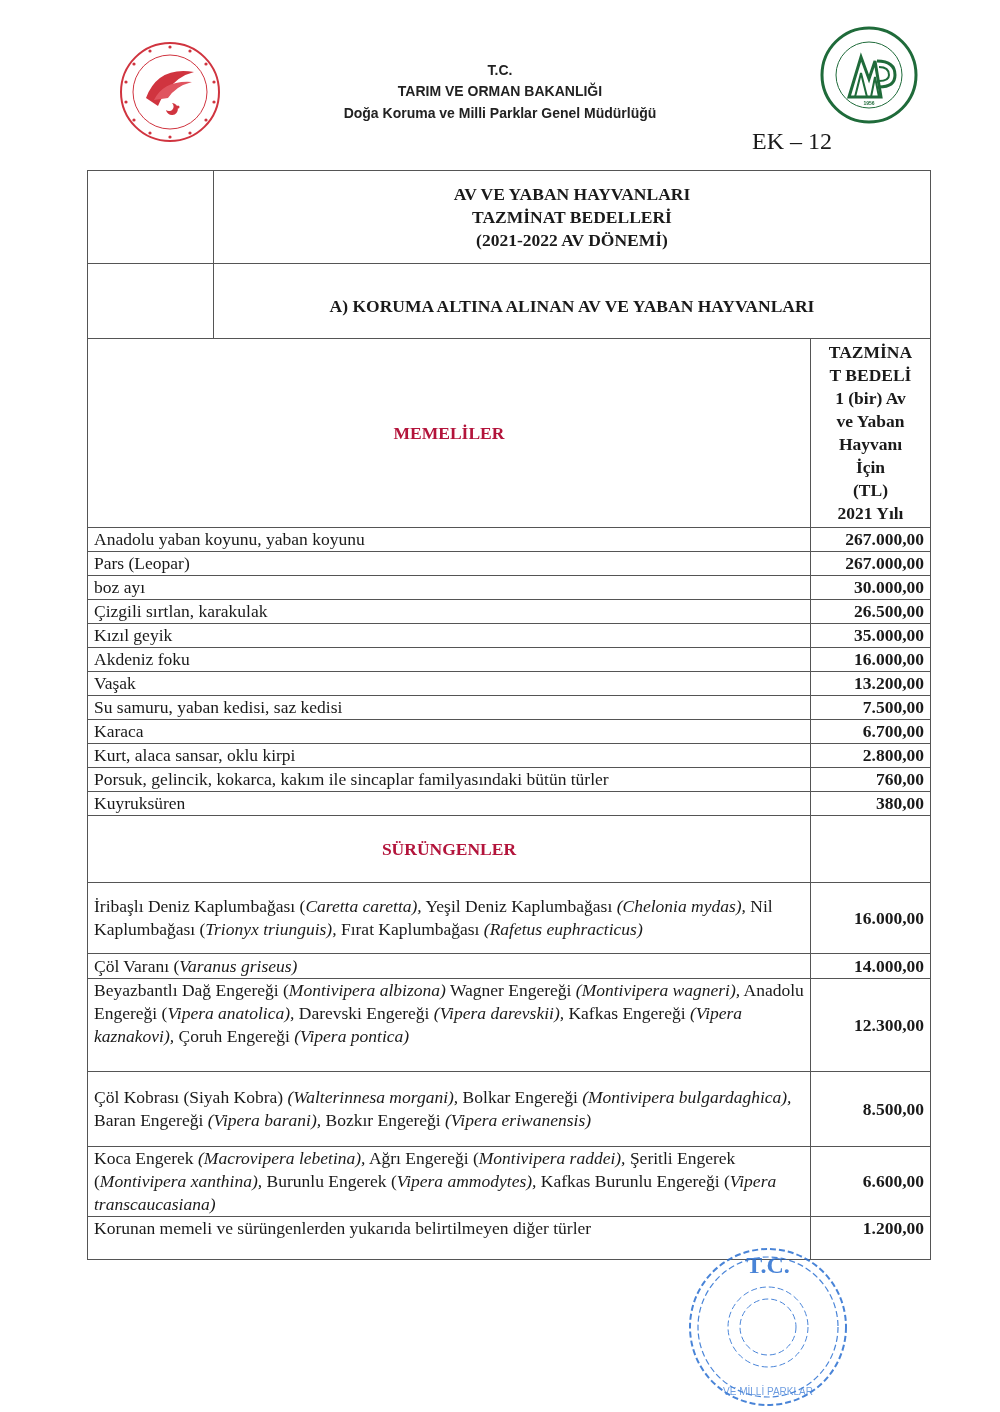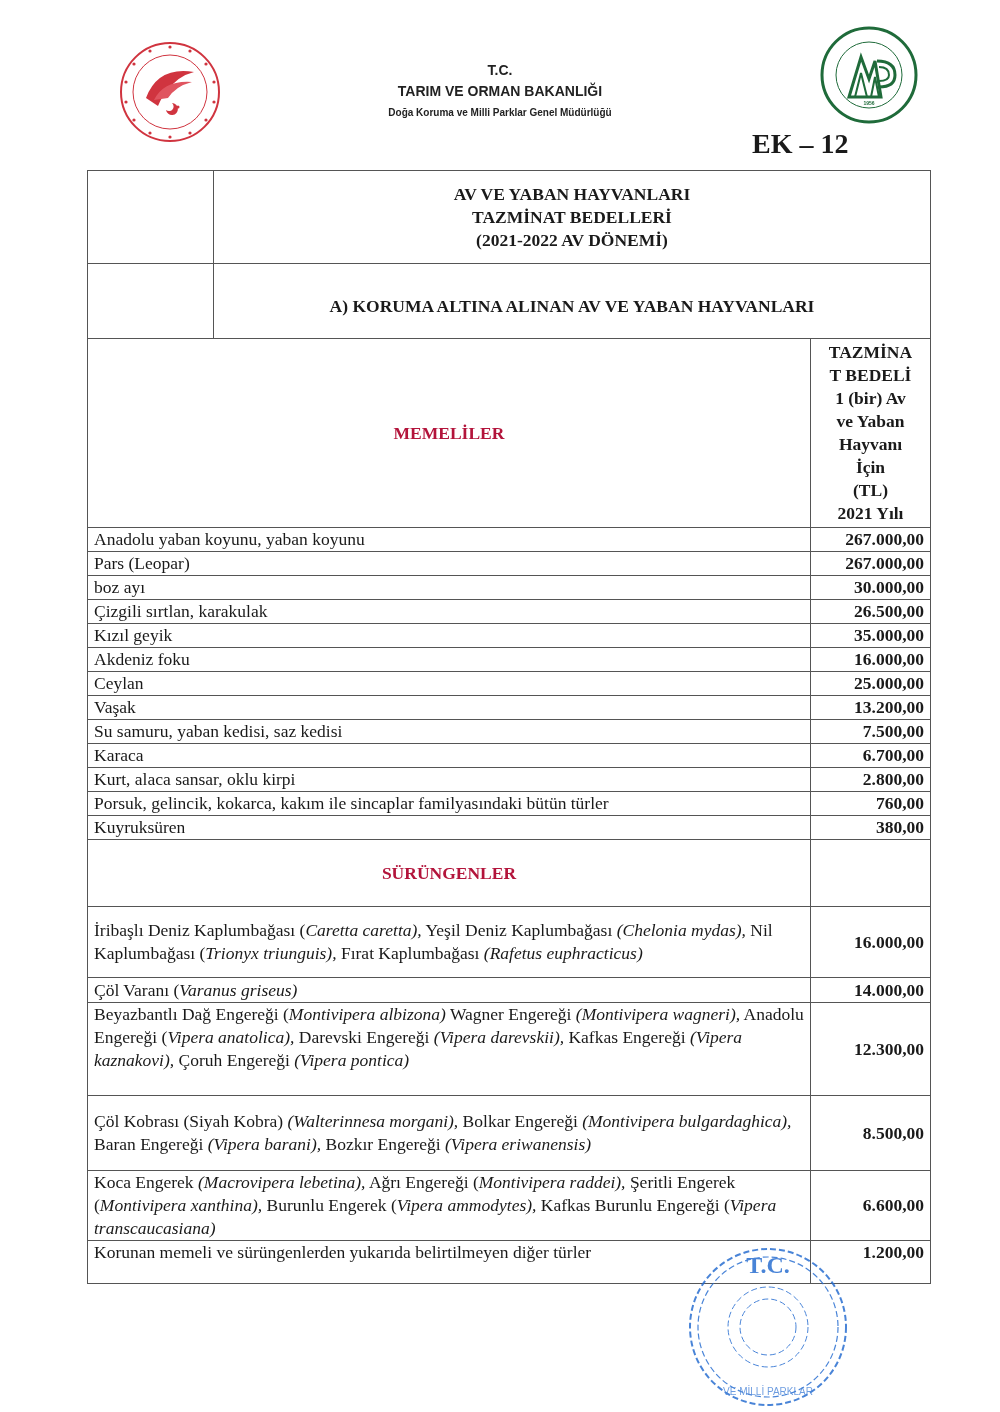--- a/index.html
+++ b/index.html
@@ -4,23 +4,23 @@
 <style>
   html, body { margin: 0; padding: 0; background: #ffffff; }
   body { width: 1000px; height: 1412px; position: relative; overflow: hidden; font-family: "Liberation Serif", serif; color: #1a1a1a; }
 
   .logo-left { position: absolute; left: 118px; top: 40px; width: 104px; height: 104px; }
   .logo-right { position: absolute; left: 815px; top: 25px; width: 108px; height: 100px; }
 
   .header { position: absolute; left: 250px; top: 60px; width: 500px; text-align: center; font-family: "Liberation Sans", sans-serif; font-weight: bold; color: #222; }
   .header .l1 { font-size: 14px; line-height: 20px; }
   .header .l2 { font-size: 14px; line-height: 22px; }
-  .header .l3 { font-size: 10px; line-height: 22px; }
-
-  .ek { position: absolute; left: 752px; top: 128px; font-size: 28px; font-weight: bold; font-family: "Liberation Serif", serif; color: #1a1a1a; }
+  .header .l3 { font-size: 14px; line-height: 22px; }
+
+  .ek { position: absolute; left: 752px; top: 128px; font-size: 24px; font-weight: normal; font-family: "Liberation Serif", serif; color: #1a1a1a; }
 
   table.main { position: absolute; left: 87px; top: 170px; width: 843px; border-collapse: collapse; table-layout: fixed; }
   table.main td { border: 1.5px solid #555; padding: 0 6px; vertical-align: middle; font-size: 17.5px; line-height: 23px; }
   .title-cell { text-align: center; font-weight: bold; font-size: 21px; line-height: 30px; padding-top: 2px; padding-bottom: 8px; height: 92px; }
   .subtitle-cell { text-align: center; font-weight: bold; font-size: 17px; height: 64px; padding-top: 10px !important; }
   .cat-cell { text-align: center; font-weight: bold; color: #b3143b; font-size: 18px; }
   .val-head { text-align: center; font-weight: bold; font-size: 17.5px; line-height: 23px; padding: 2px 4px !important; }
   .val { text-align: right; font-weight: bold; font-family: "Liberation Serif", serif; }
   .row td { height: 21px; }
   .sci { font-style: italic; }
@@ -125,24 +125,20 @@
       </tr>
       <tr class="row">
         <td colspan="2">Kızıl geyik</td>
         <td class="val">35.000,00</td>
       </tr>
       <tr class="row">
         <td colspan="2">Akdeniz foku</td>
         <td class="val">16.000,00</td>
       </tr>
       <tr class="row">
-        <td colspan="2">Ceylan</td>
-        <td class="val">25.000,00</td>
-      </tr>
-      <tr class="row">
         <td colspan="2">Vaşak</td>
         <td class="val">13.200,00</td>
       </tr>
       <tr class="row">
         <td colspan="2">Su samuru, yaban kedisi, saz kedisi</td>
         <td class="val">7.500,00</td>
       </tr>
       <tr class="row">
         <td colspan="2">Karaca</td>
         <td class="val">6.700,00</td>

